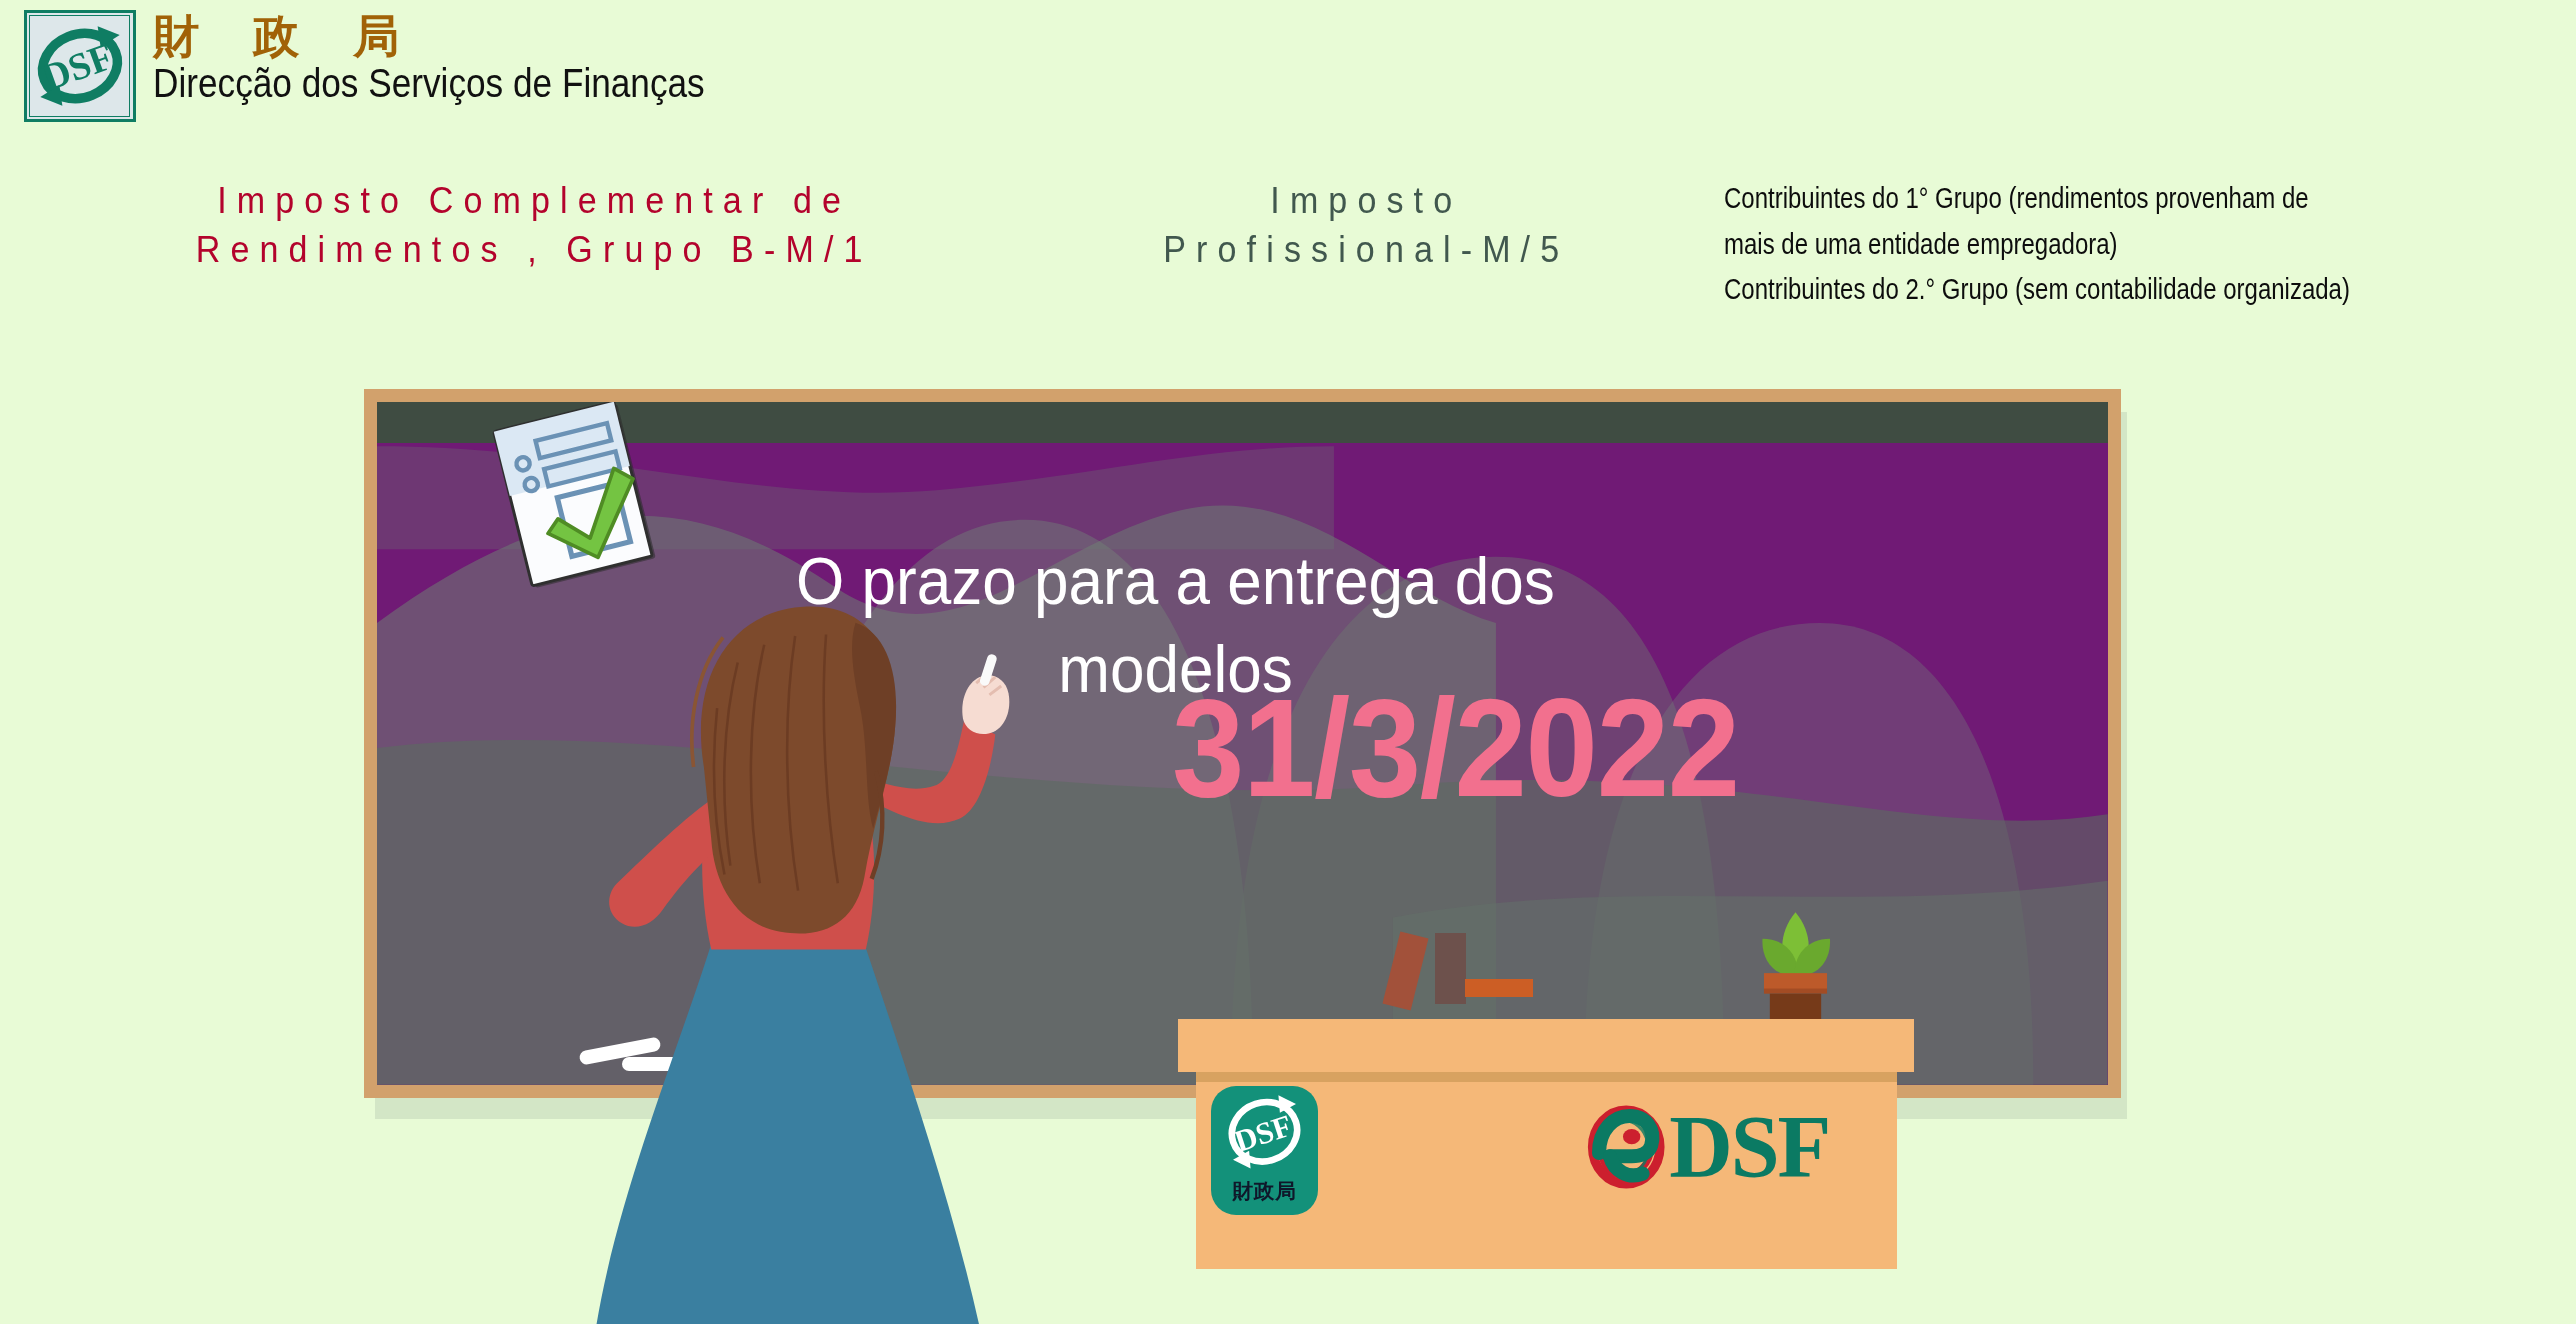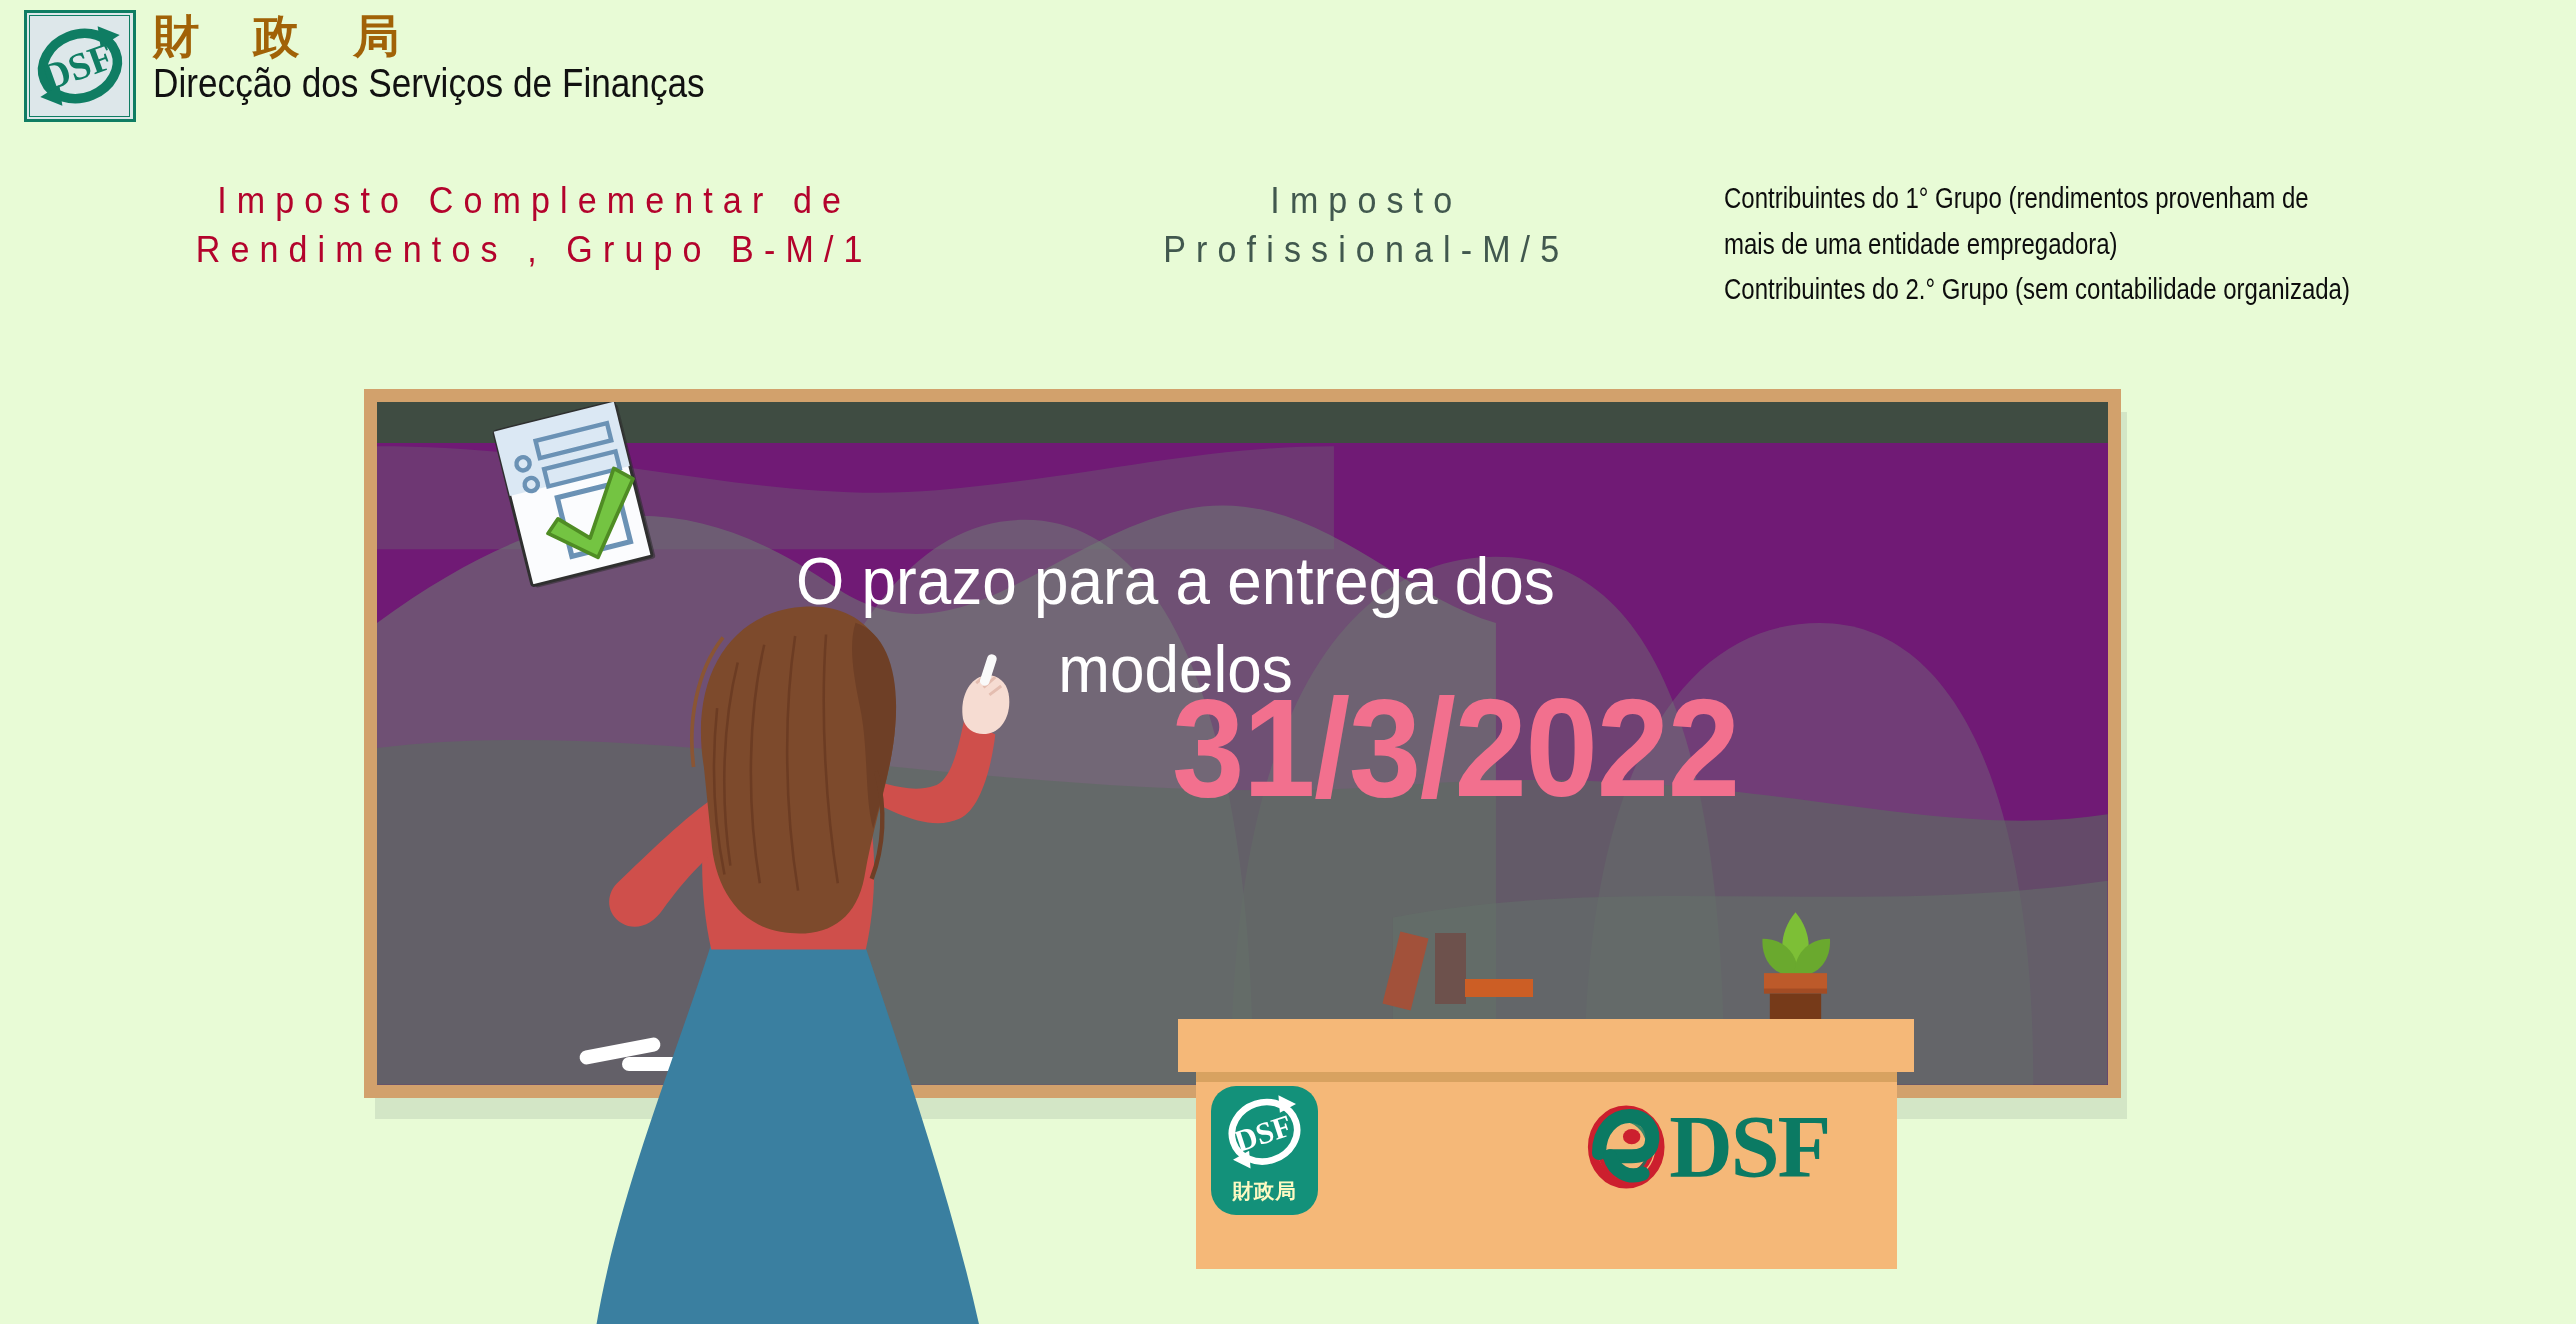--- a/index.html
+++ b/index.html
@@ -263,21 +263,21 @@
     overflow: hidden;
   }
   #dsf-app-cn {
     position: absolute;
     left: 0; right: 0;
     bottom: 10.3px;
     text-align: center;
     font-family: "DejaVu Sans", sans-serif;
     font-size: 20.6px;
     font-weight: 700;
-    color: #fef9c3;
+    color: #0f172a;
     letter-spacing: 0.7px;
   }
 
   
   #edsf-logo {
     position: absolute;
     left: 1586px;
     top: 1088px;
     width: 243px;
     height: 118px;

